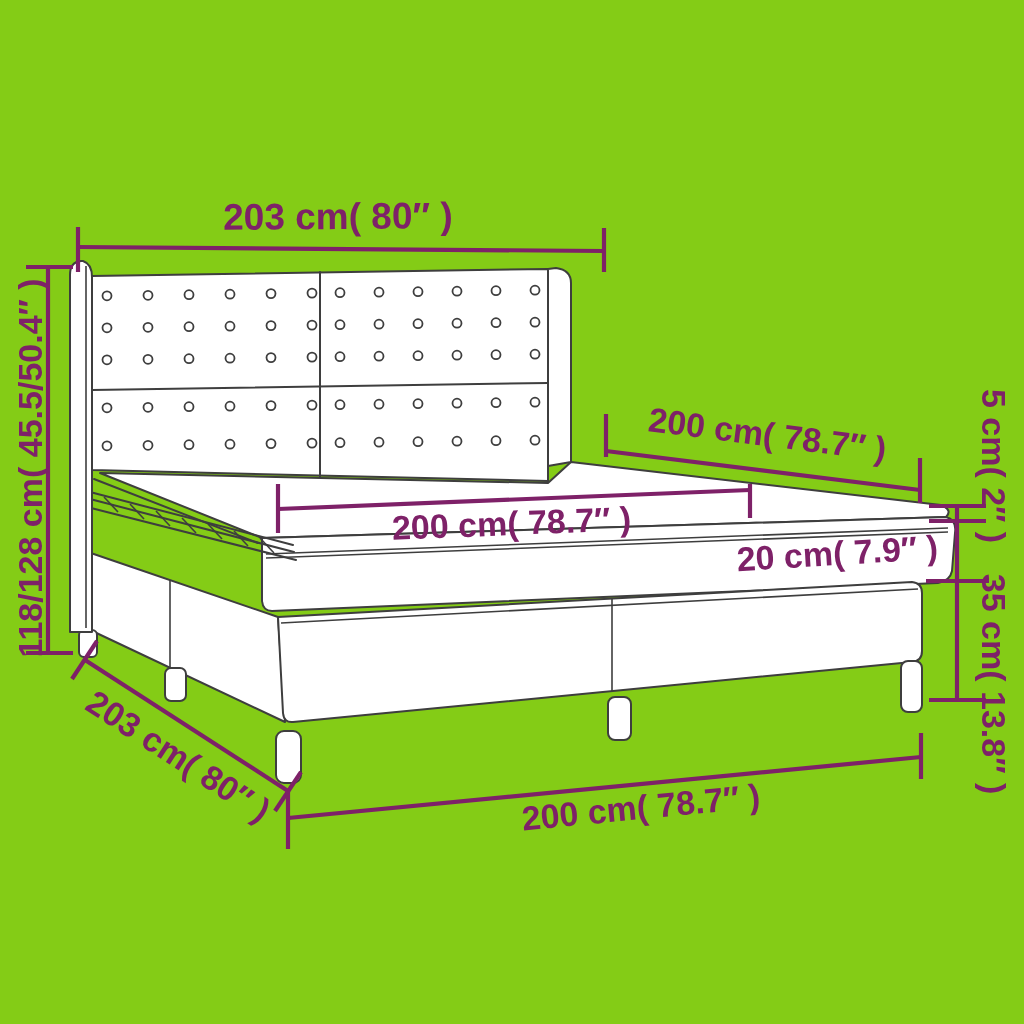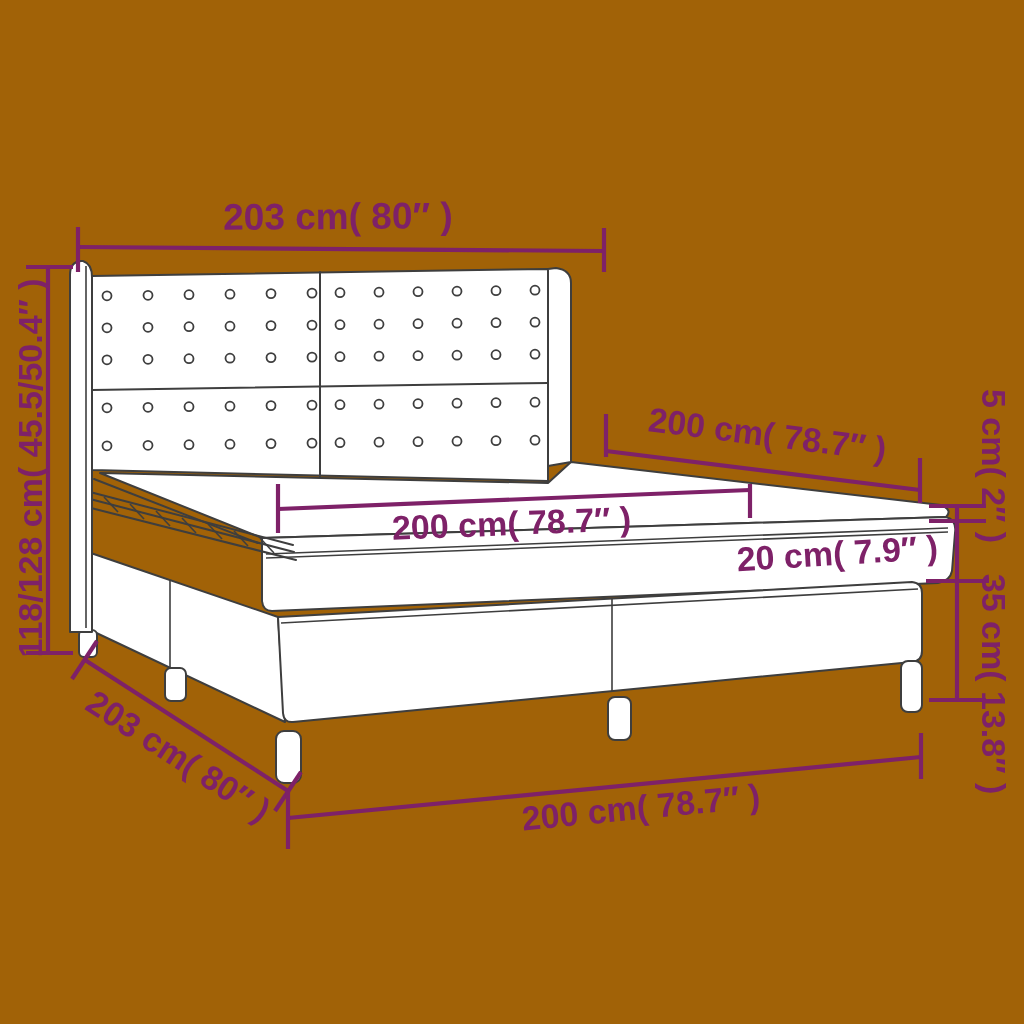--- a/index.html
+++ b/index.html
@@ -1,16 +1,16 @@
 <!DOCTYPE html>
 <html style="--accent: #7E2168; --line: #3E3E3E;"><head>
 <meta charset="utf-8">
 <style>
   html,body{margin:0;padding:0;background:#fff;}
-  .stage{width:1024px;height:1024px;position:relative;background:#a16207;overflow:hidden;}
+  .stage{width:1024px;height:1024px;position:relative;background:#84cc16;overflow:hidden;}
   svg{display:block;}
   .bedline{stroke:var(--line,#3E3E3E);stroke-width:2;fill:none;stroke-linejoin:round;stroke-linecap:round;}
   .bedfill{stroke:var(--line,#3E3E3E);stroke-width:2;fill:#fff;stroke-linejoin:round;}
   .thinline{stroke:var(--line,#3E3E3E);stroke-width:1.6;fill:none;}
   .dim{stroke:var(--accent,#7E2168);stroke-width:4.2;fill:none;stroke-linecap:butt;}
   .dimtext{fill:var(--accent,#7E2168);font-family:"Liberation Sans","DejaVu Sans",sans-serif;
            font-weight:700;font-size:34px;text-anchor:middle;}
   .dimtext.big{font-size:37px;}
   #tufting circle{stroke:var(--line,#3E3E3E);stroke-width:1.8;fill:#fff;}
 </style>

